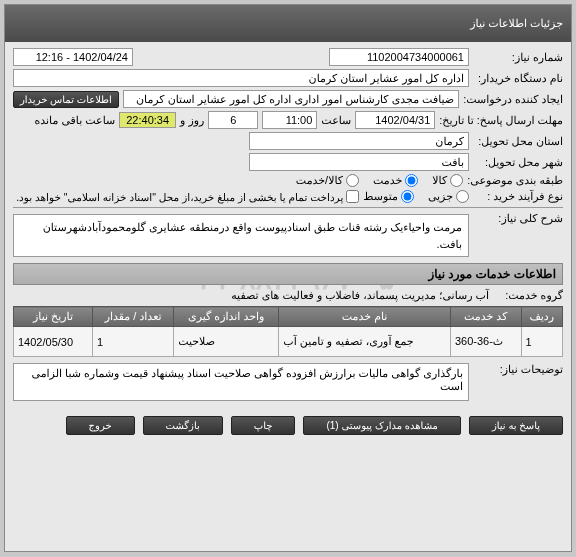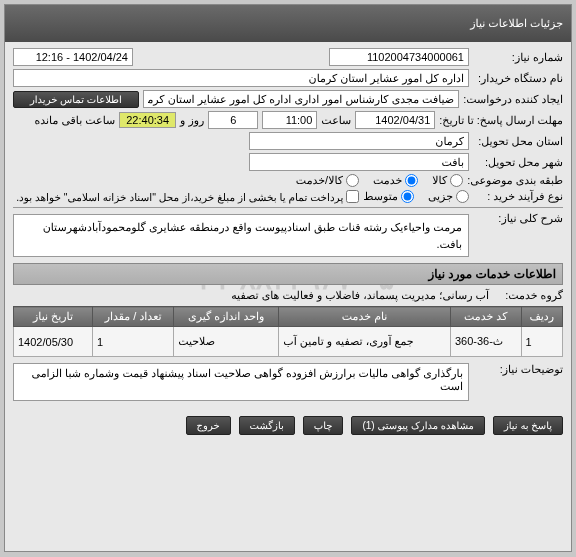--- a/index.html
+++ b/index.html
@@ -43,21 +43,21 @@
   padding: 1px 4px;
   font-family: inherit;
   font-size: 11px;
   height: 18px;
   direction: rtl;
 }
 .btn-dark {
   background: linear-gradient(#555,#333);
   color: #fff;
   border: 1px solid #222;
-  padding: 2px 16px;
+  padding: 2px 6px;
   font-family: inherit;
   font-size: 10px;
   border-radius: 2px;
   cursor: pointer;
 }
 .counter {
   background: #dfe86a;
   border: 1px solid #999;
   padding: 1px 6px;
   font-size: 11px;
@@ -112,21 +112,21 @@
   font-size: 11px;
   resize: none;
   direction: rtl;
 }
 .footer {
   display: flex;
   gap: 8px;
   padding: 6px 8px;
   justify-content: flex-start;
 }
-.footer .btn-dark { padding: 3px 10px; }
+.footer .btn-dark { padding: 3px 22px; }
 .watermark {
   position: absolute;
   top: 50%;
   left: 50%;
   transform: translate(-50%,-50%);
   color: rgba(0,0,0,0.12);
   font-size: 30px;
   font-weight: bold;
   white-space: nowrap;
   pointer-events: none;

